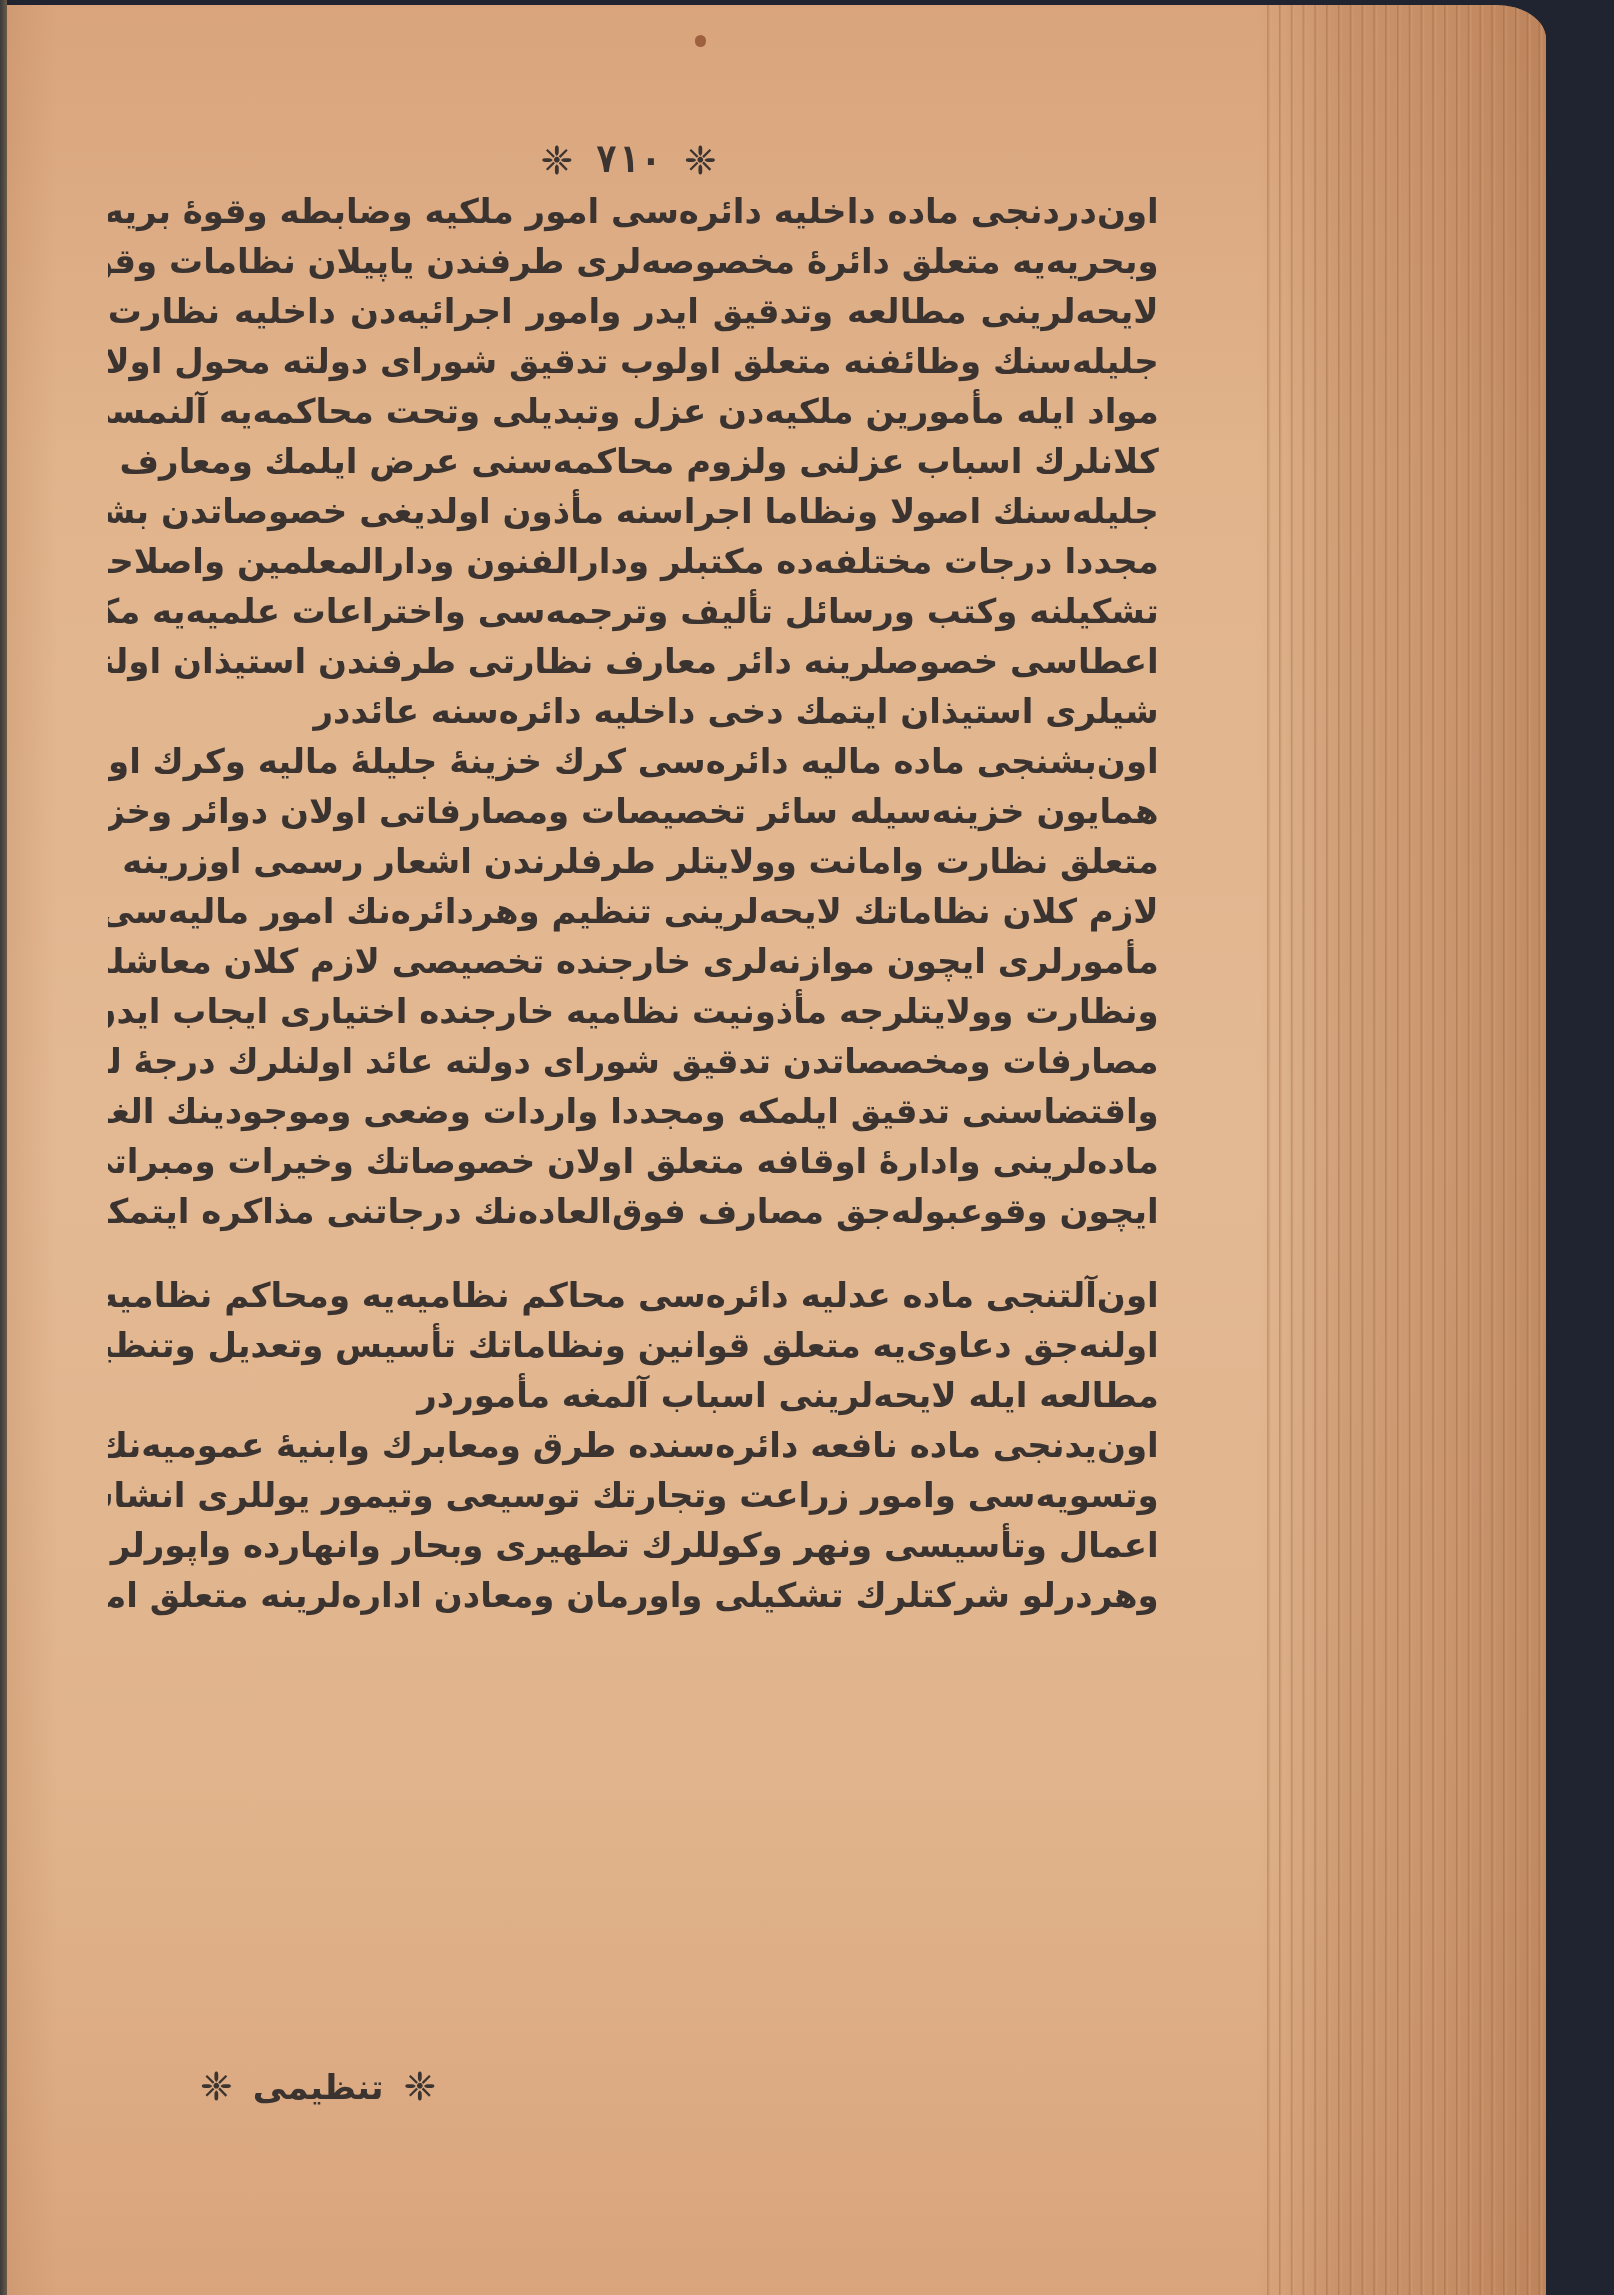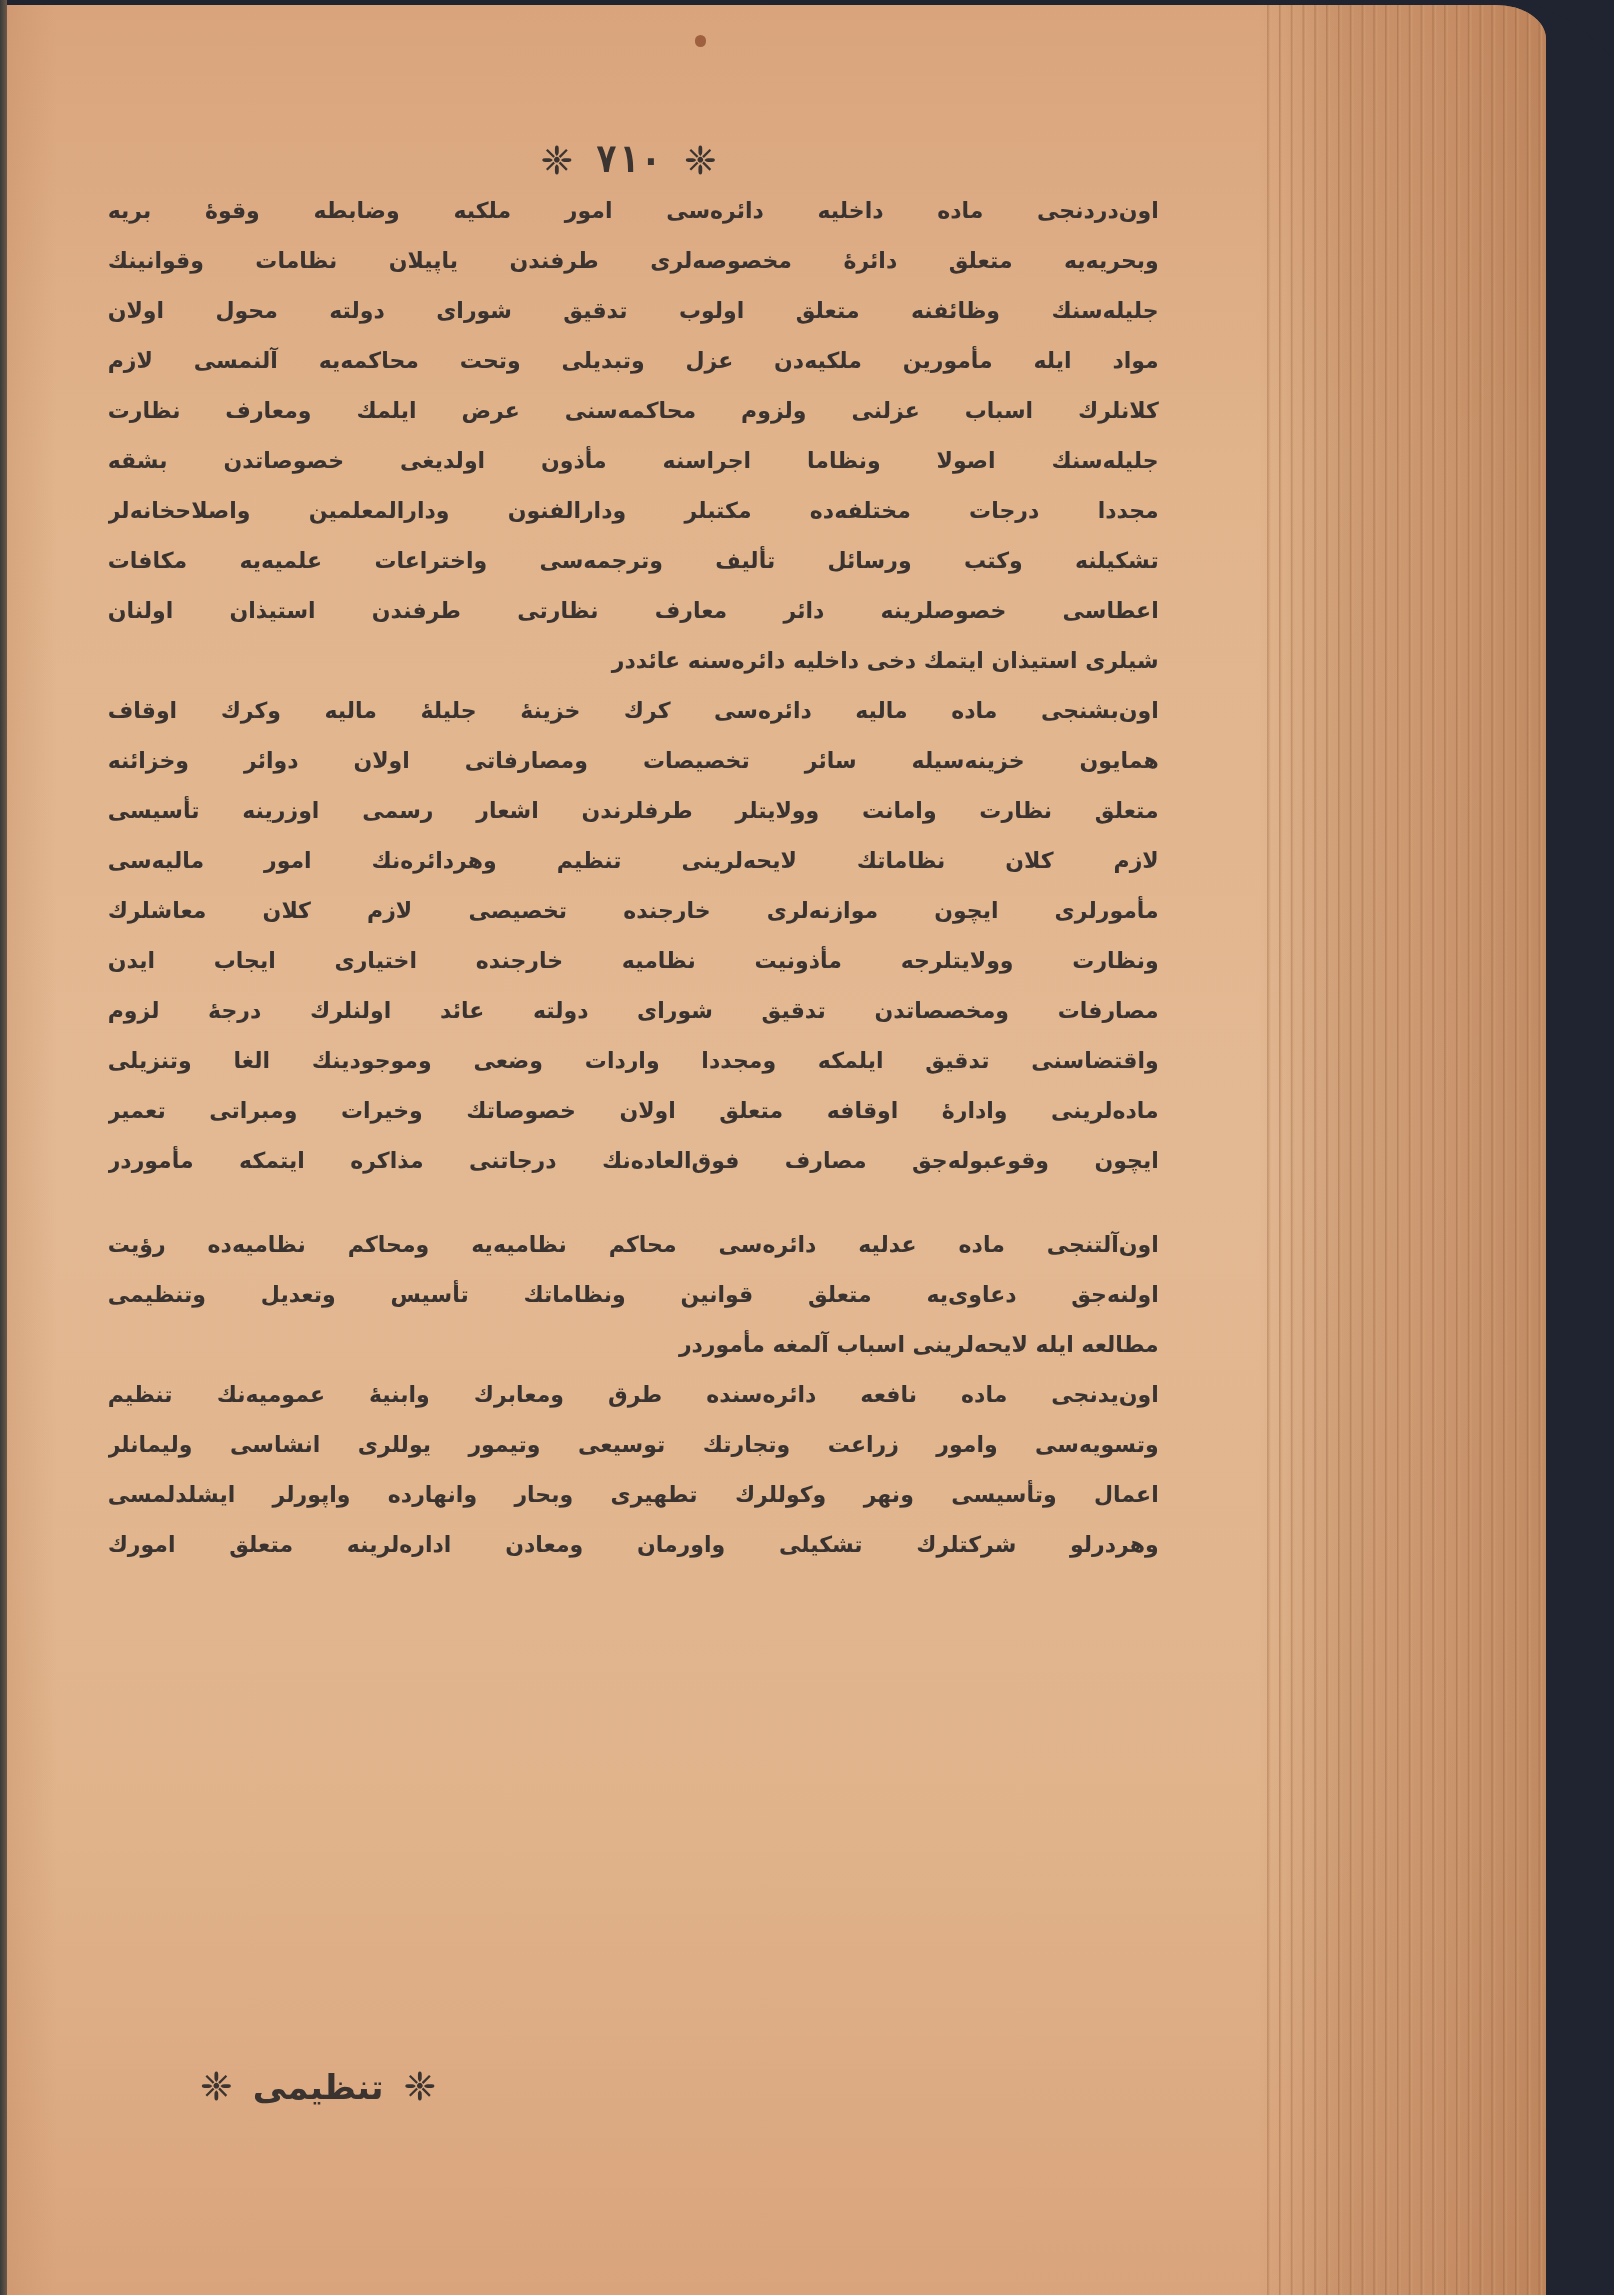--- a/index.html
+++ b/index.html
@@ -50,21 +50,21 @@
     font-family: "DejaVu Sans", sans-serif; font-size: 39px; line-height: 1;
     color: #3b3430;
   }
   .page-number {
     font-family: Liberation Mono, monospace; font-size: 37px; font-weight: bold;
     direction: rtl; letter-spacing: 3.4px;
   }
   .text-block {
     position: absolute; left: 101px; top: 181px; width: 1051px;
     direction: rtl; text-align: justify; text-align-last: justify;
-    font-family: "DejaVu Sans", sans-serif; font-size: 22px; font-weight: bold;
+    font-family: "DejaVu Sans", sans-serif; font-size: 34px; font-weight: bold;
     color: #3a3330;
   }
   .line { height: 50px; line-height: 50px; white-space: nowrap; overflow: hidden; text-align: justify; text-align-last: justify; }
   .line.last { text-align-last: right; }
   .gap { height: 34px; }
   .footer {
     position: absolute; left: 202px; top: 2052px; width: 219px; height: 59px;
     display: flex; align-items: center; justify-content: center; gap: 20px;
     direction: rtl;
     font-family: "DejaVu Sans", sans-serif; font-size: 34px; font-weight: bold; color: #3a3330;
@@ -82,20 +82,21 @@
   <div class="header">
     <span class="ornament">❈</span>
     <span class="page-number">٧١٠</span>
     <span class="ornament">❈</span>
   </div>
 
   <div class="text-block">
     <div>
       <div class="line">اون‌دردنجى ماده   داخليه دائره‌سى امور ملكيه وضابطه وقوهٔ بريه</div>
       <div class="line">وبحريه‌يه متعلق دائرهٔ مخصوصه‌لرى طرفندن ياپيلان نظامات وقوانينك</div>
+      <div class="line">لايحه‌لرينى مطالعه وتدقيق ايدر وامور اجرائيه‌دن داخليه نظارت</div>
       <div class="line">جليله‌سنك وظائفنه متعلق اولوب تدقيق شوراى دولته محول اولان</div>
       <div class="line">مواد ايله مأمورين ملكيه‌دن عزل وتبديلى وتحت محاكمه‌يه آلنمسى لازم</div>
       <div class="line">كلانلرك اسباب عزلنى ولزوم محاكمه‌سنى عرض ايلمك ومعارف نظارت</div>
       <div class="line">جليله‌سنك اصولا ونظاما اجراسنه مأذون اولديغى خصوصاتدن بشقه</div>
       <div class="line">مجددا درجات مختلفه‌ده مكتبلر ودارالفنون ودارالمعلمين واصلاحخانه‌لر</div>
       <div class="line">تشكيلنه وكتب ورسائل تأليف وترجمه‌سى واختراعات علميه‌يه مكافات</div>
       <div class="line">اعطاسى خصوصلرينه دائر معارف نظارتى طرفندن استيذان اولنان</div>
       <div class="line last">شيلرى استيذان ايتمك دخى داخليه دائره‌سنه عائددر</div>
     </div>
     <div>

